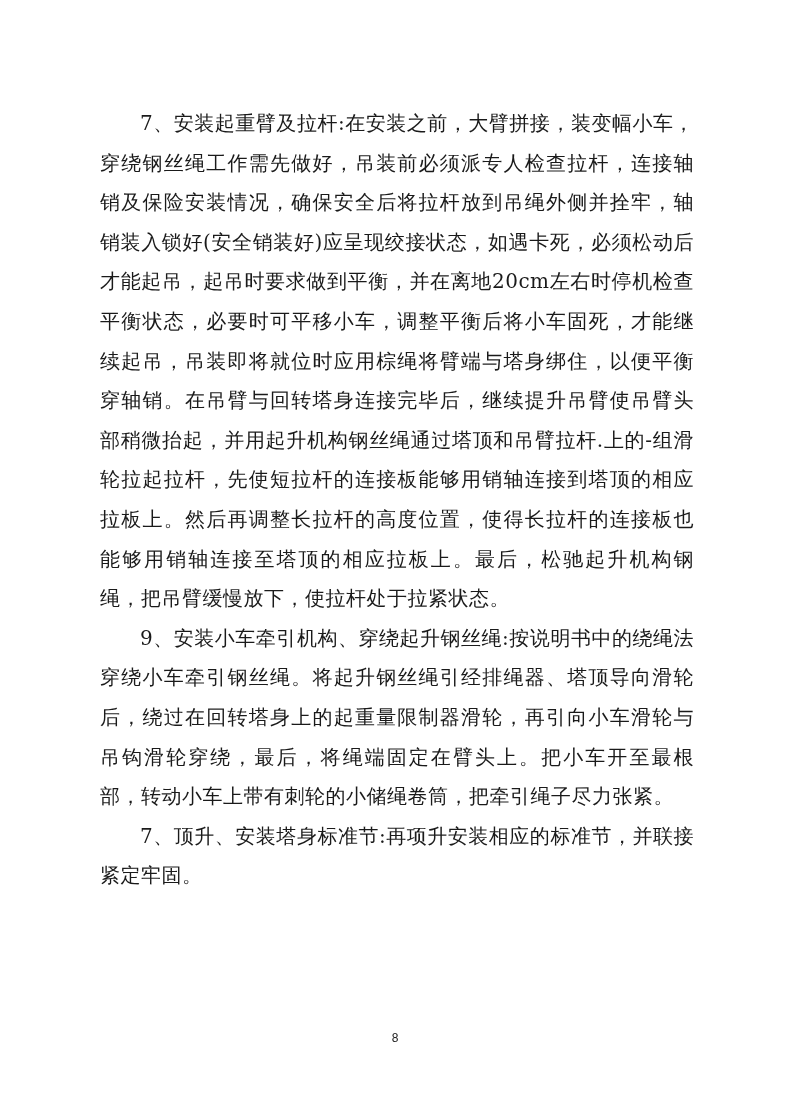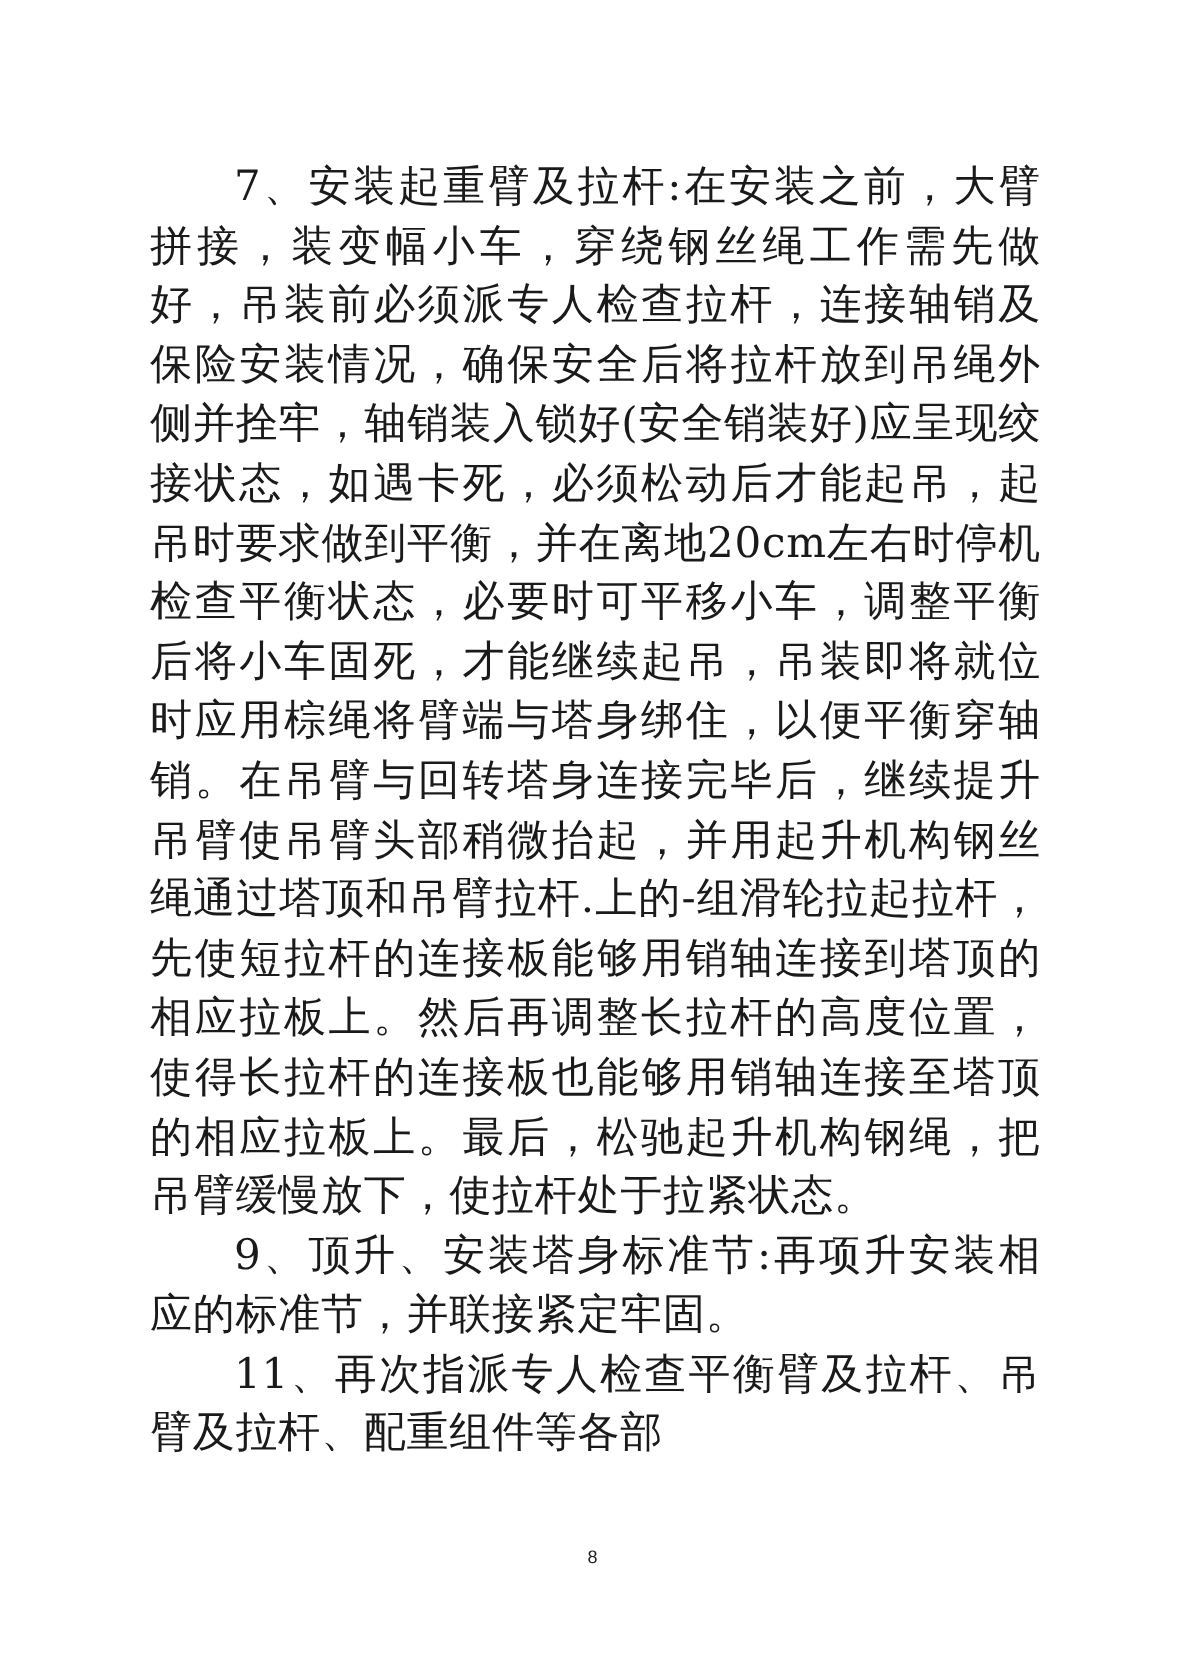--- a/index.html
+++ b/index.html
@@ -12,21 +12,21 @@
       height: 1118px;
       position: relative;
       overflow: hidden;
     }
     .page {
       position: absolute;
       left: 100px;
       top: 104px;
       width: 594px;
       font-family: "DejaVu Serif", "Liberation Serif", serif;
-      font-size: 28px;
+      font-size: 20px;
       color: #1a1a1a;
       line-height: 39.6px;
     }
     .para {
       margin: 0;
       text-indent: 2em;
       text-align: justify;
       text-justify: inter-character;
       letter-spacing: 0.5px;
       word-break: break-all;
@@ -40,17 +40,17 @@
       font-family: "Liberation Sans", sans-serif;
       font-size: 12px;
       color: #222222;
     }
   </style>
 </head>
 <body>
 
 <div class="page">
   <p class="para">7、安装起重臂及拉杆:在安装之前，大臂拼接，装变幅小车，穿绕钢丝绳工作需先做好，吊装前必须派专人检查拉杆，连接轴销及保险安装情况，确保安全后将拉杆放到吊绳外侧并拴牢，轴销装入锁好(安全销装好)应呈现绞接状态，如遇卡死，必须松动后才能起吊，起吊时要求做到平衡，并在离地20cm左右时停机检查平衡状态，必要时可平移小车，调整平衡后将小车固死，才能继续起吊，吊装即将就位时应用棕绳将臂端与塔身绑住，以便平衡穿轴销。在吊臂与回转塔身连接完毕后，继续提升吊臂使吊臂头部稍微抬起，并用起升机构钢丝绳通过塔顶和吊臂拉杆.上的-组滑轮拉起拉杆，先使短拉杆的连接板能够用销轴连接到塔顶的相应拉板上。然后再调整长拉杆的高度位置，使得长拉杆的连接板也能够用销轴连接至塔顶的相应拉板上。最后，松驰起升机构钢绳，把吊臂缓慢放下，使拉杆处于拉紧状态。</p>
-  <p class="para">9、顶升、安装塔身标准节:再项升安装相应的标准节，并联接紧定牢固。</p>
-  <p class="para">11、再次指派专人检查平衡臂及拉杆、吊臂及拉杆、配重组件等各部</p>
+  <p class="para">9、安装小车牵引机构、穿绕起升钢丝绳:按说明书中的绕绳法穿绕小车牵引钢丝绳。将起升钢丝绳引经排绳器、塔顶导向滑轮后，绕过在回转塔身上的起重量限制器滑轮，再引向小车滑轮与吊钩滑轮穿绕，最后，将绳端固定在臂头上。把小车开至最根部，转动小车上带有刺轮的小储绳卷筒，把牵引绳子尽力张紧。</p>
+  <p class="para">7、顶升、安装塔身标准节:再项升安装相应的标准节，并联接紧定牢固。</p>
 </div>
 
 <div class="page-number">8</div>
 
 </body></html>

